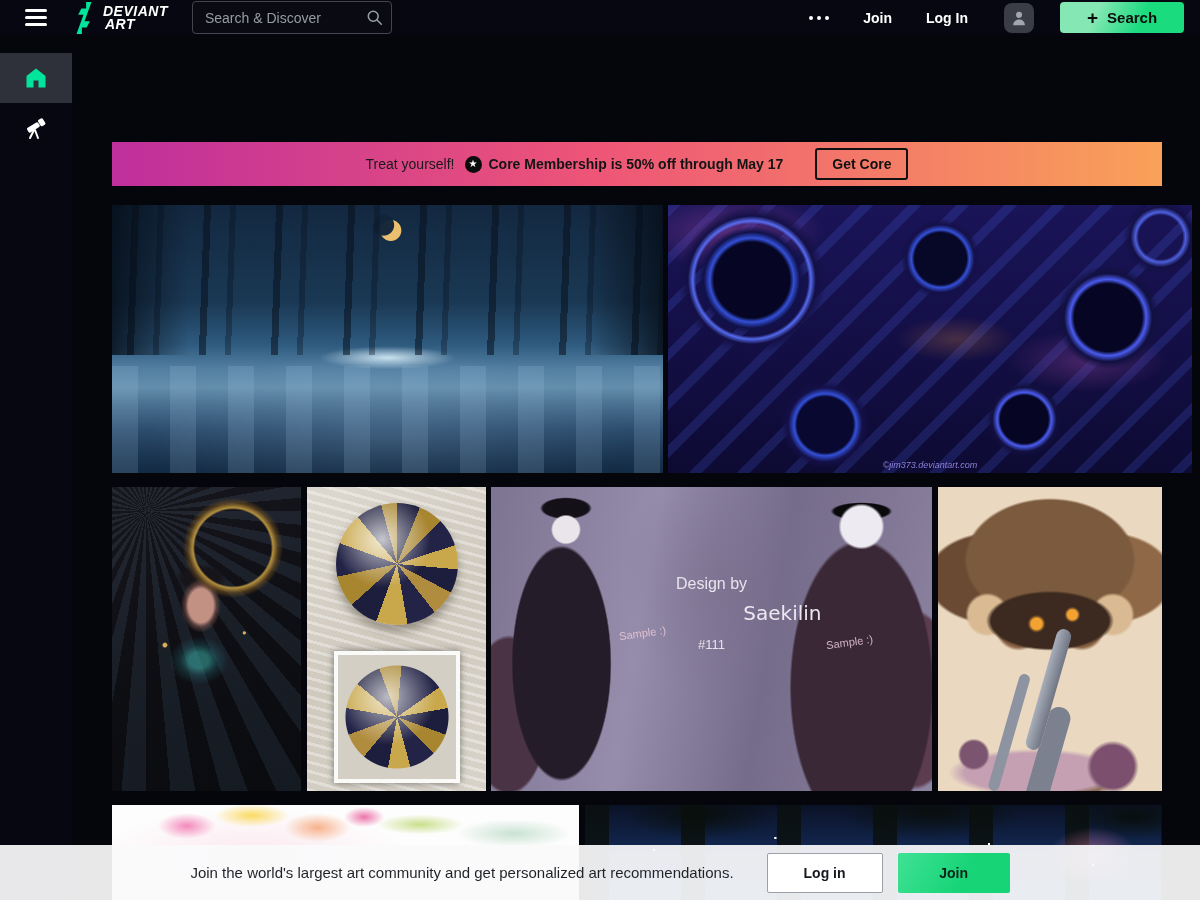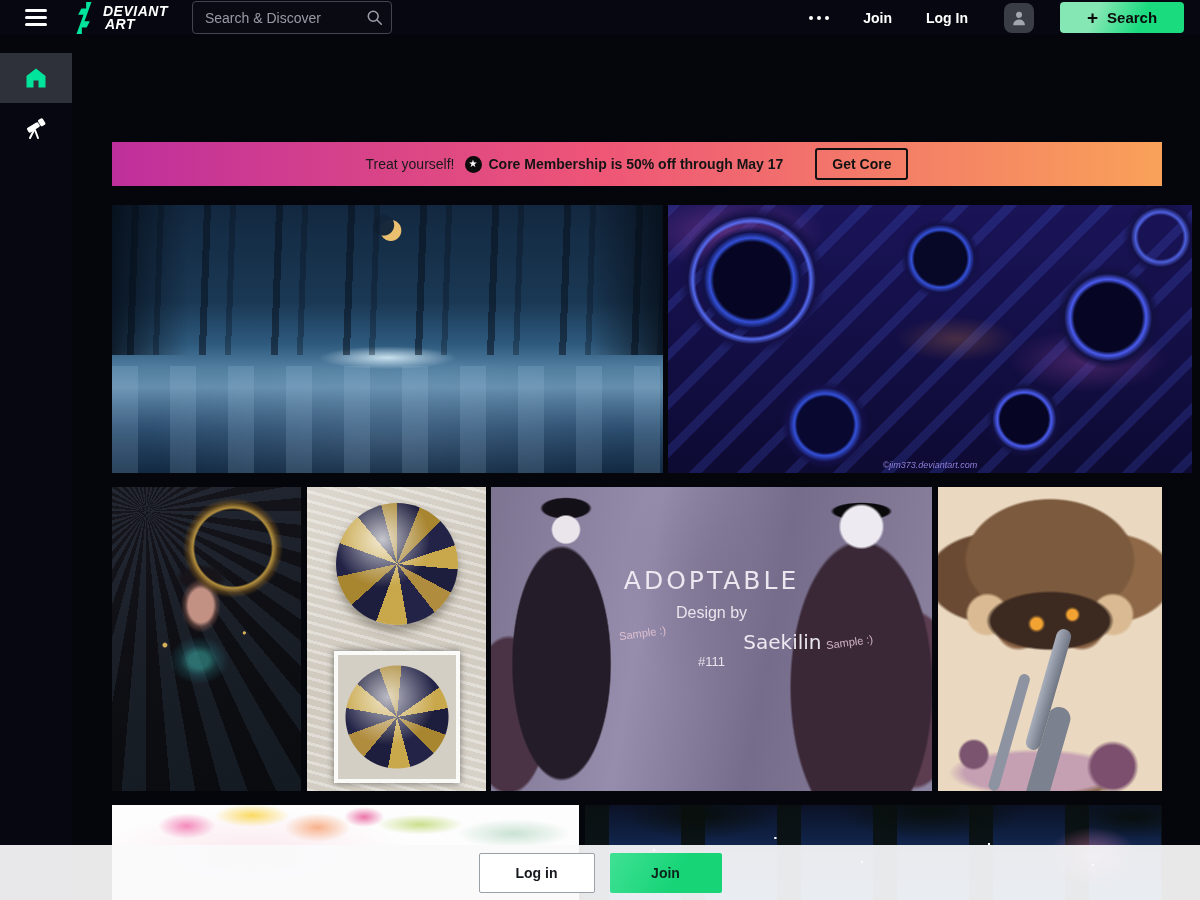--- a/index.html
+++ b/index.html
@@ -138,21 +138,21 @@
       radial-gradient(ellipse 72px 148px at 84% 66%, #3a2836 0 97%, transparent),
       radial-gradient(ellipse 44px 90px at 96% 70%, #5c3d50 0 95%, transparent),
       radial-gradient(ellipse 40px 80px at 4% 75%, #4a3344 0 95%, transparent),
       radial-gradient(ellipse 120px 160px at 52% 30%, rgba(120,110,140,.55), transparent 80%),
       linear-gradient(100deg,#7d7492 0%,#968cab 35%,#756b8a 62%,#8d84a1 100%);}
   .adopt-text{position:absolute;left:50%;top:26%;transform:translateX(-50%);text-align:center;
       color:#f2eef5;width:220px;}
   .adopt-text .h{font-size:25px;letter-spacing:3px;font-family:"DejaVu Sans",sans-serif;opacity:.95;}
   .adopt-text .s{font-size:16px;margin-top:9px;opacity:.92;}
   .adopt-text .a{font-size:20px;margin-top:8px;font-family:"DejaVu Sans",sans-serif;opacity:.96;text-align:right;}
-  .adopt-text .n{font-size:13px;opacity:.9;}
+  .adopt-text .n{font-size:13px;margin-top:12px;opacity:.9;}
   .sample-mark{position:absolute;color:#e8c9d8;font-size:11px;transform:rotate(-8deg);opacity:.85;}
   .sample-1{left:29%;top:46%;}
   .sample-2{left:76%;top:49%;}
 
   .art-tree{left:938px;top:487px;width:224px;height:304px;background:#ead8c0;}
   .art-tree::before{content:"";position:absolute;inset:0;
     background:
       radial-gradient(circle 9px at 44% 45%, #f2a231 0 62%, rgba(240,160,50,.4) 80%, transparent),
       radial-gradient(circle 8px at 60% 42%, #f2a231 0 62%, rgba(240,160,50,.4) 80%, transparent),
       radial-gradient(ellipse 64px 30px at 50% 44%, #3c2a20 0 92%, transparent),
@@ -285,33 +285,33 @@
   <div class="art art-bubbles">
     <span class="art-watermark">©jim373.deviantart.com</span>
   </div>
 
   <div class="art art-queen"></div>
 
   <div class="art art-beads"></div>
 
   <div class="art art-adopt">
     <div class="adopt-text">
-      <div class="h">ADOPTABLE</div>
       <div class="s">Design by</div>
       <div class="a">Saekilin</div>
       <div class="n">#111</div>
     </div>
     <span class="sample-mark sample-1">Sample :)</span>
     <span class="sample-mark sample-2">Sample :)</span>
   </div>
 
   <div class="art art-tree"></div>
 
   <div class="art art-flowers"></div>
 
   <div class="art art-night"></div>
 
   <div class="footbar">
+    <span class="msg">Join the world's largest art community and get personalized art recommendations.</span>
     <button class="foot-login">Log in</button>
     <button class="foot-join">Join</button>
   </div>
 
 </div>
 
 </body></html>

